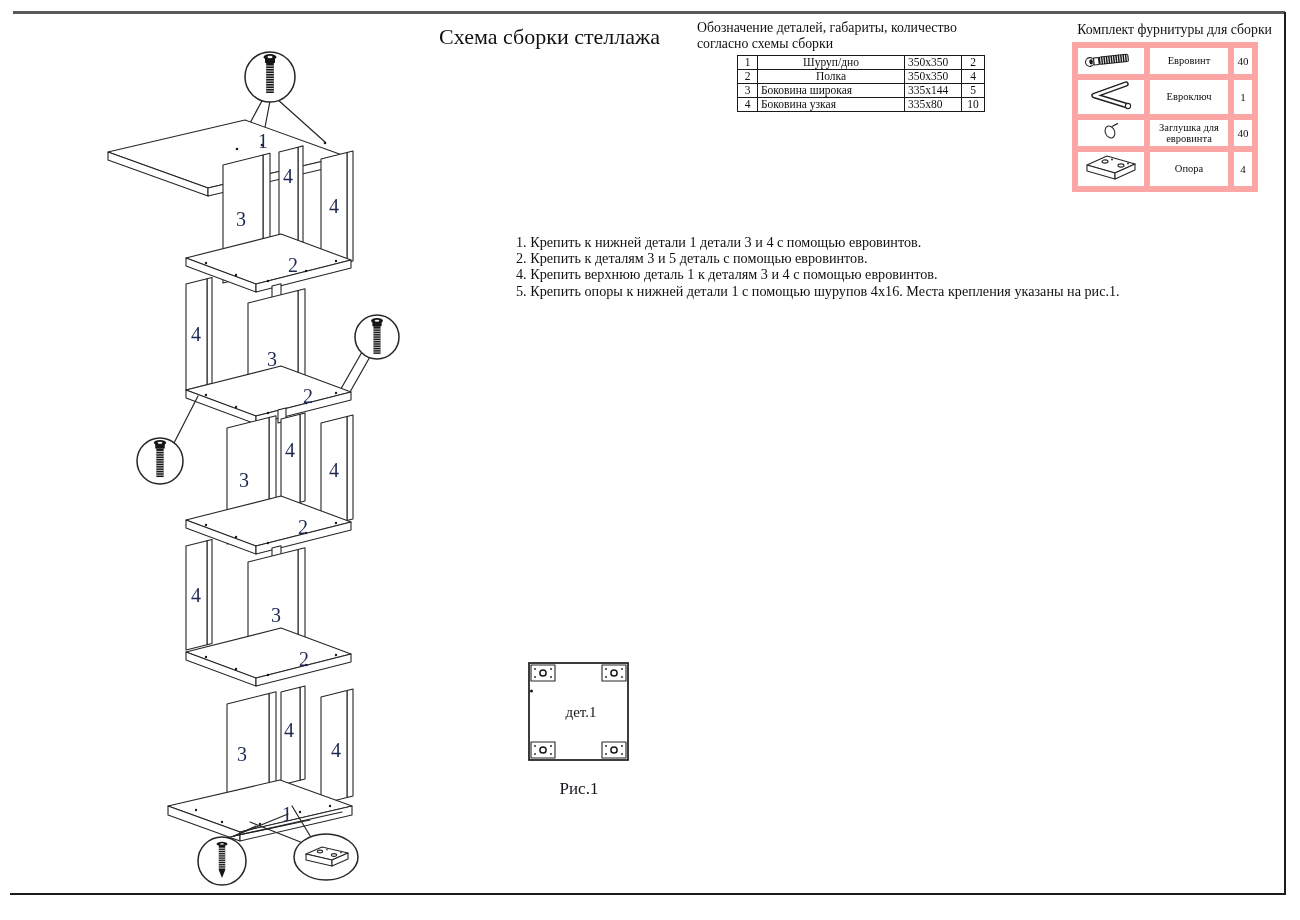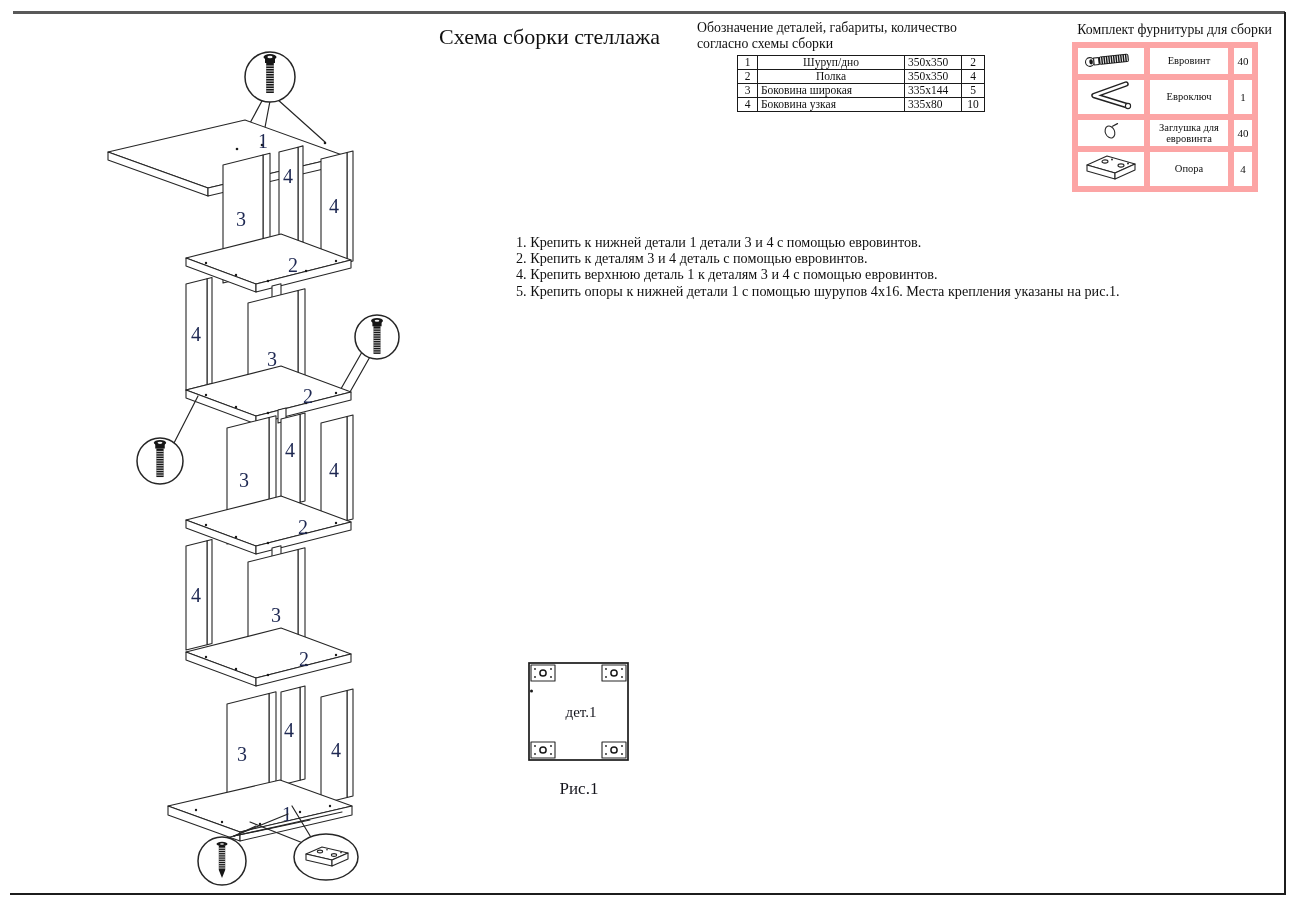--- a/index.html
+++ b/index.html
@@ -135,21 +135,21 @@
         </svg>
       </td>
       <td class="hw-name">Опора</td>
       <td class="hw-qty">4</td>
     </tr>
   </tbody>
     </table>
 
   <div class="abs" id="instructions">
     <div>1. Крепить к нижней детали 1 детали 3 и 4 с помощью евровинтов.</div>
-    <div>2. Крепить к деталям 3 и 4 деталь с помощью евровинтов.</div>
+    <div>2. Крепить к деталям 3 и 5 деталь с помощью евровинтов.</div>
     <div>4. Крепить верхнюю деталь 1 к деталям 3 и 4 с помощью евровинтов.</div>
     <div>5. Крепить опоры к нижней детали 1 с помощью шурупов 4x16. Места крепления указаны на рис.1.</div>
   </div>
 
   <svg class="abs" style="left:95px;top:40px" width="315" height="855" viewBox="95 40 315 855">
     <defs>
       <g id="eurobolt">
         <ellipse cx="0" cy="3" rx="6.5" ry="3" fill="#161616"></ellipse>
         <rect x="-5" y="3" width="10" height="6" fill="#161616"></rect>
         <ellipse cx="0" cy="3" rx="2.6" ry="1.2" fill="#f2f2f2"></ellipse>

